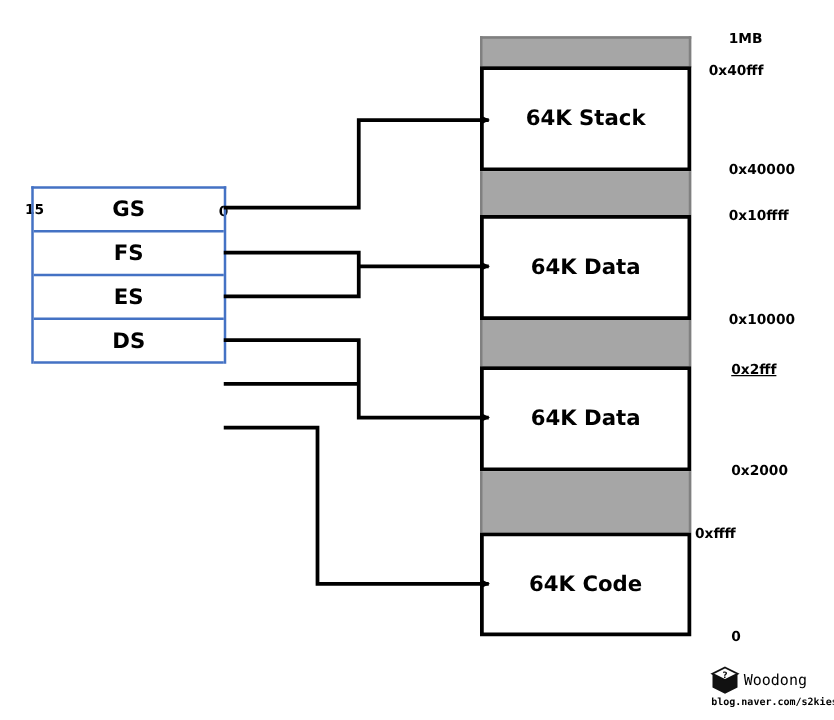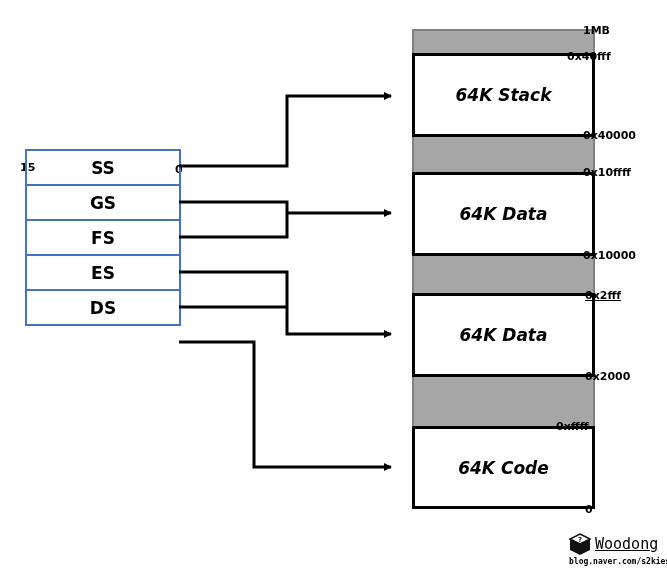--- a/index.html
+++ b/index.html
@@ -3,38 +3,37 @@
 <meta charset="utf-8">
 <style>
   html, body { margin:0; padding:0; background:#ffffff; }
   body { width:667px; height:576px; position:relative; overflow:hidden;
          font-family:"DejaVu Sans", "Liberation Sans", sans-serif; color:#000; }
   .abs { position:absolute; }
   .bitlabel { font-size:11px; font-weight:bold;margin-top:32px; }
   .regbox { position:absolute; left:25px; top:149px; width:152px; border:2px solid #4472c4; border-bottom:none; }
   .reg { height:33px; border-bottom:2px solid #4472c4; display:flex; align-items:center; justify-content:center;
          font-size:17px; font-weight:bold; }
-  .mem { position:absolute; left:412px; width:183px; box-sizing:border-box;font-style:italic; }
+  .mem { position:absolute; left:384px; width:169px; box-sizing:border-box; }
   .gap { background:#a6a6a6; border-left:2px solid #808080; border-right:2px solid #808080; }
   .gap.top { border-top:2px solid #808080; }
   .blk { background:#fff; border:3px solid #000; display:flex; align-items:center; justify-content:center;
          font-size:17px; font-weight:bold; }
   .addr { position:absolute; left:583px; font-size:11px; font-weight:bold; }
   svg.wires { position:absolute; left:0; top:0; }
-  .logo-text { font-size:15px; font-family:"DejaVu Sans Mono", monospace; letter-spacing:0px;text-decoration:underline; }
+  .logo-text { font-size:12px; font-family:"DejaVu Sans Mono", monospace; letter-spacing:0px; }
   .logo-url { font-size:8px; font-weight:bold; font-family:"DejaVu Sans Mono", monospace; }
 </style>
 </head>
 <body>
 
 <div class="abs bitlabel" style="left:20px;top:129px;">15</div>
 <div class="abs bitlabel" style="left:175px;top:131px;">0</div>
 
 <div class="regbox">
-  <div class="reg">SS</div>
   <div class="reg">GS</div>
   <div class="reg">FS</div>
   <div class="reg">ES</div>
   <div class="reg">DS</div>
 </div>
 
 <div class="mem gap top" style="top:29px;height:25px;"></div>
 <div class="mem blk" style="top:53px;height:84px;">64K Stack</div>
 <div class="mem gap" style="top:137px;height:35px;"></div>
 <div class="mem blk" style="top:172px;height:84px;">64K Data</div>

